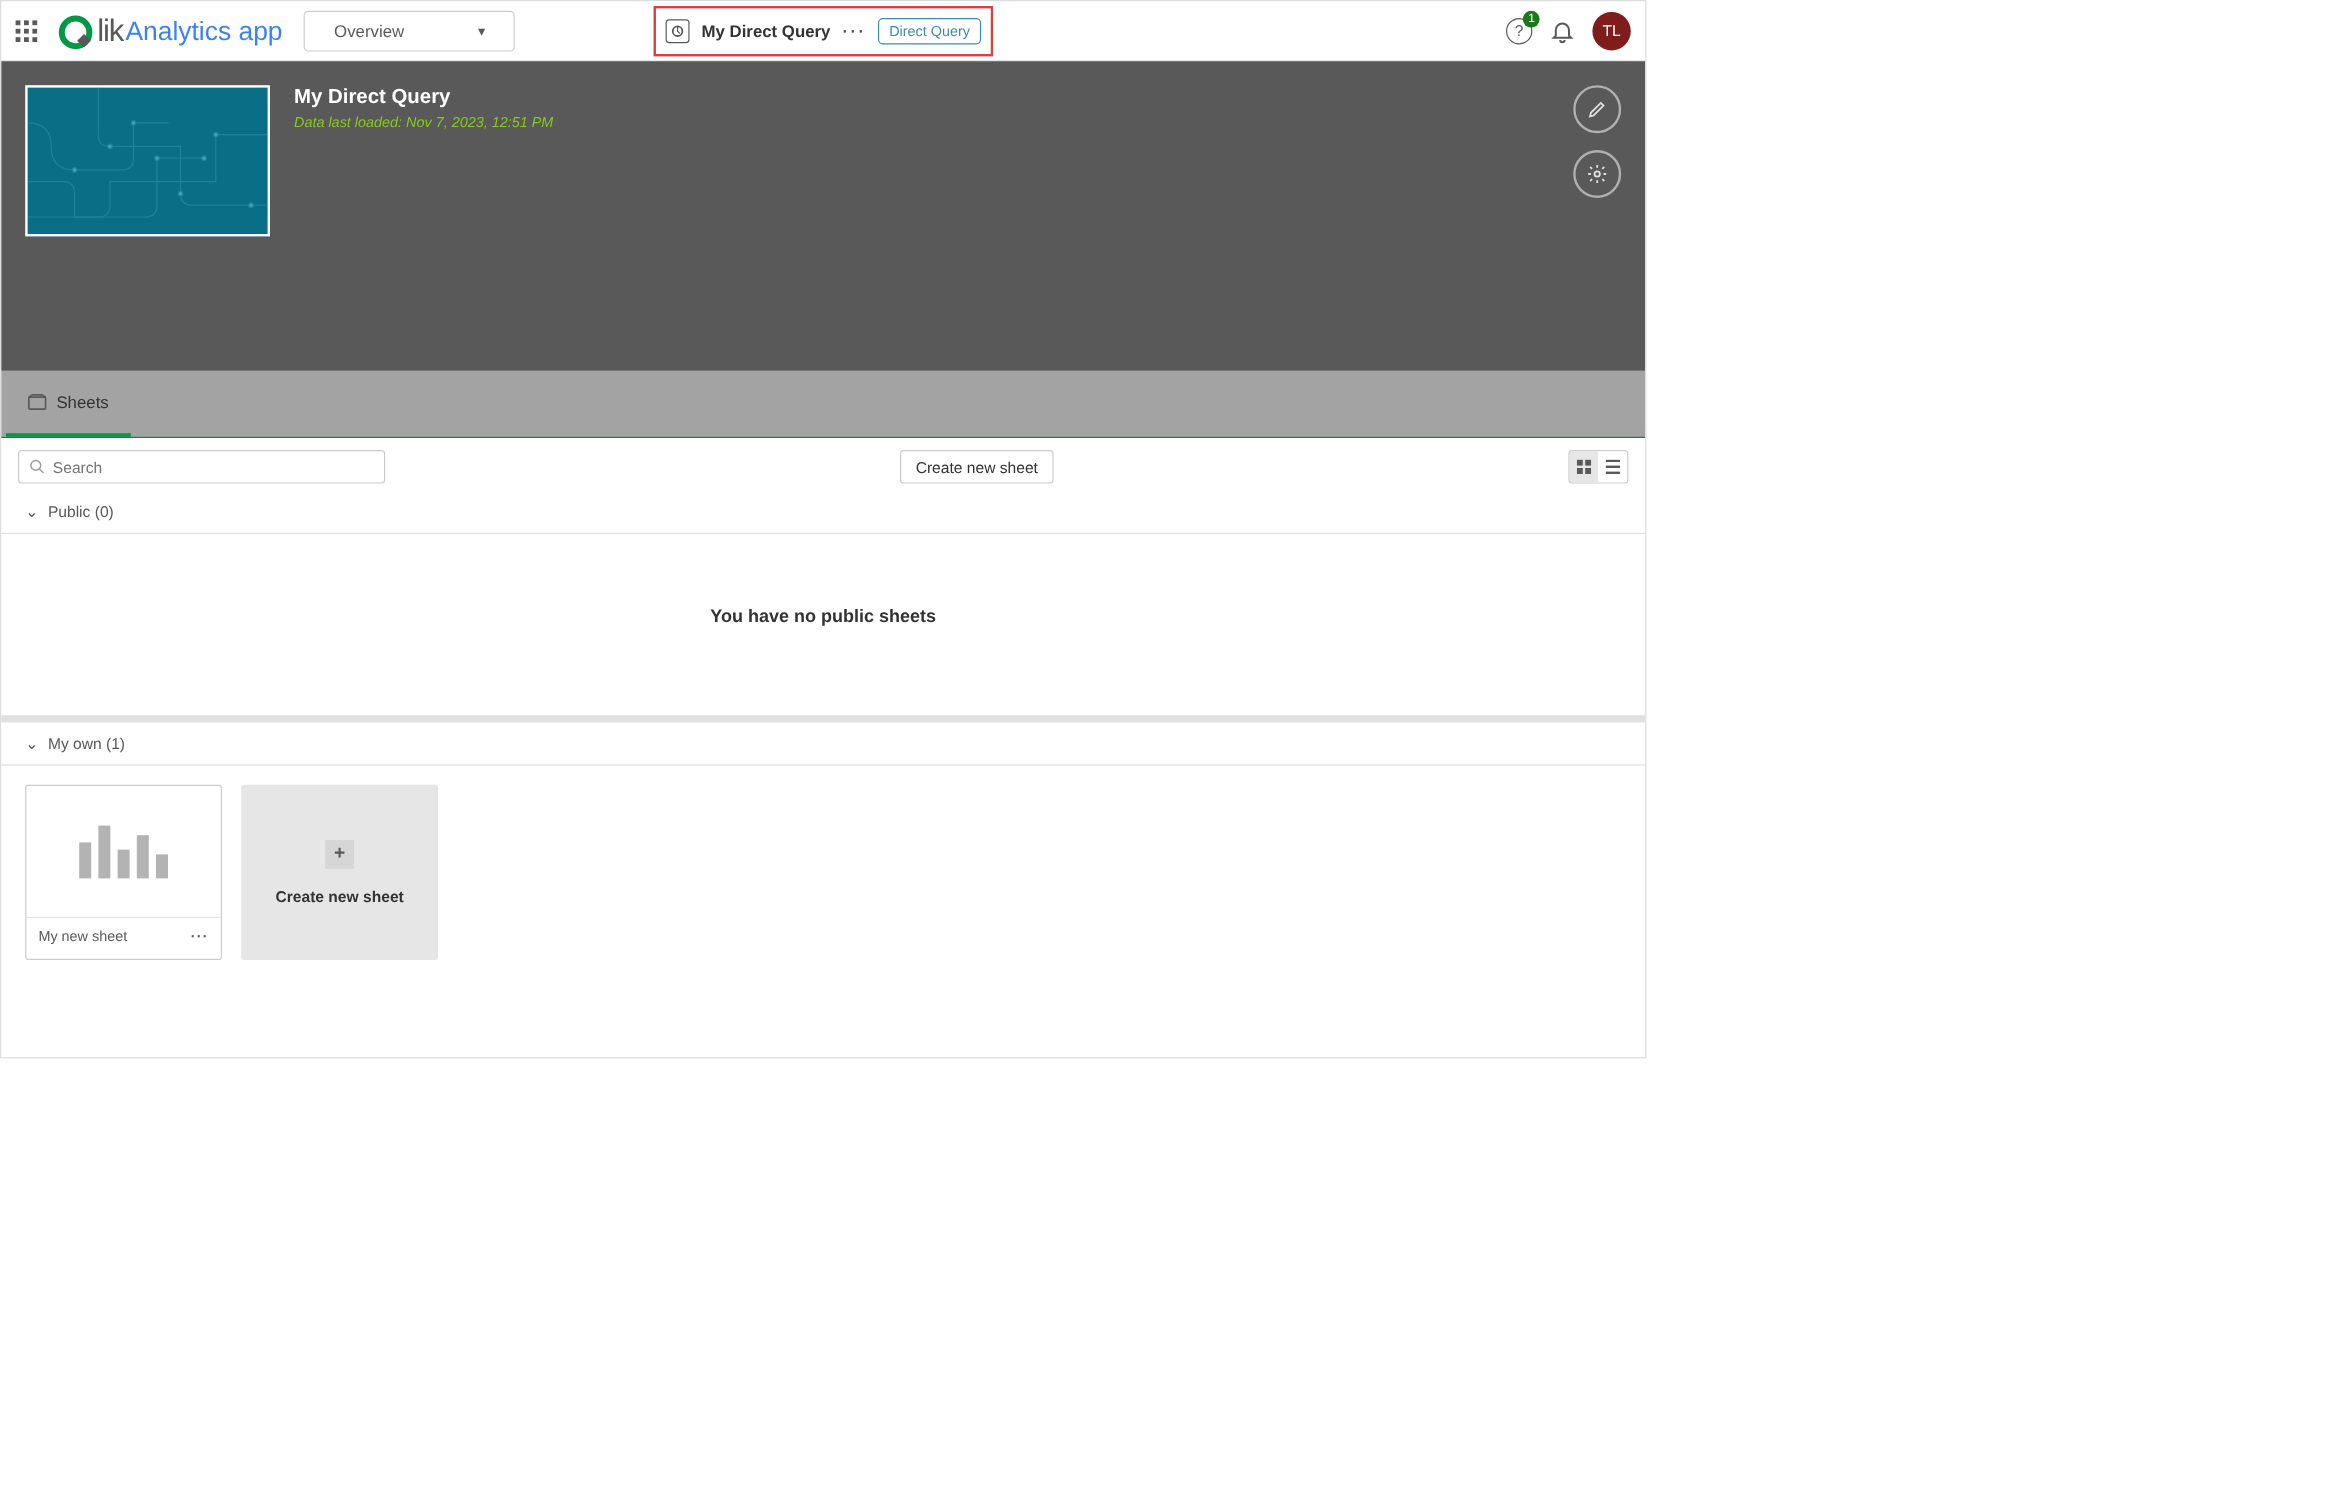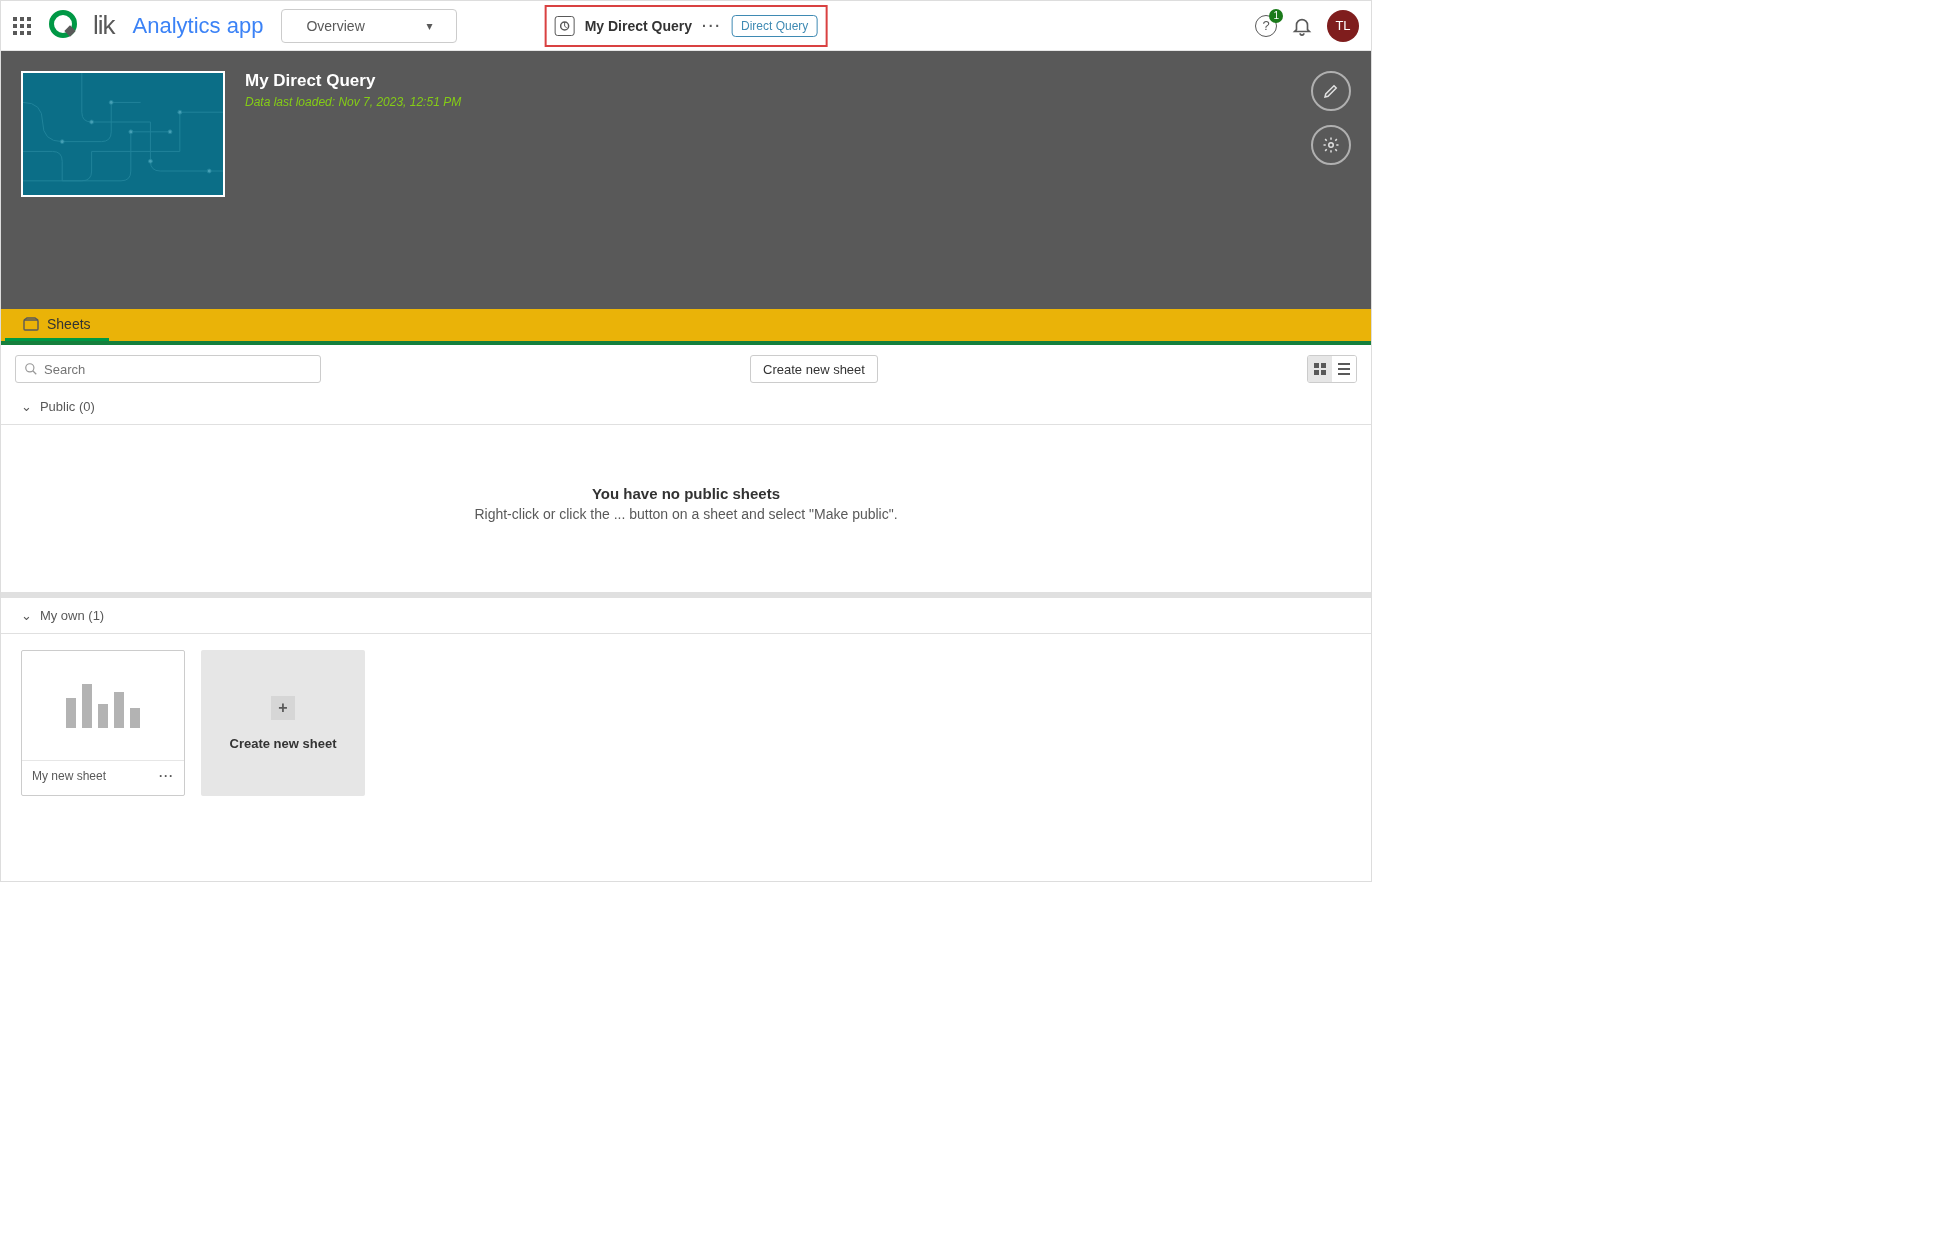--- a/index.html
+++ b/index.html
@@ -27,22 +27,22 @@
     width: 18px; height: 18px;
     display: grid;
     grid-template-columns: repeat(3,4px);
     grid-template-rows: repeat(3,4px);
     gap: 3px;
     margin-right: 18px;
     cursor: pointer;
   }
   .grid-icon span { background:#595959; width:4px; height:4px; }
   .logo {
-    display:flex; align-items:flex-start; gap:16px;
-    margin-right: 18px;
+    display:flex; align-items:flex-end; gap:4px;
+    margin-right: 2px;
   }
   .logo-q {
     width:28px; height:28px; border:5px solid #009845; border-radius:50%;
     position:relative;
   }
   .logo-q::after{
     content:''; position:absolute; width:8px; height:8px; background:#595959;
     bottom:-2px; right:-2px; transform:rotate(45deg);
   }
   .logo-text{
@@ -104,21 +104,21 @@
     position:absolute; right:20px; top:20px; display:flex; flex-direction:column; gap:14px;
   }
   .circ-btn{
     width:40px;height:40px;border-radius:50%;border:2px solid #b0b0b0;
     background:#595959;display:flex;align-items:center;justify-content:center;
     cursor:pointer;
   }
 
   
   .tabs{
-    background:#eab308; border-bottom:4px solid #15803d; height:36px;
+    background:#a3a3a3; border-bottom:1px solid #15803d; height:56px;
     display:flex; align-items:stretch; padding-left:4px;
   }
   .tab{
     display:flex;align-items:center;gap:8px;padding:0 18px;
     border-bottom:3px solid #009845; font-size:14px; color:#333;cursor:pointer;
   }
 
   
   .toolbar{
     display:flex; justify-content:space-between; align-items:center; gap:10px;
@@ -307,21 +307,20 @@
     </button>
   </div>
 </div>
 
 <div class="section-head">
   <span>⌄</span>
   <span>Public (0)</span>
 </div>
 <div class="empty-state">
   <h3>You have no public sheets</h3>
-  <p>Right-click or click the ... button on a sheet and select "Make public".</p>
 </div>
 
 <div class="section-head bottom">
   <span>⌄</span>
   <span>My own (1)</span>
 </div>
 <div class="sheet-grid">
   <div class="sheet-card">
     <div class="preview">
       <div class="bars">

